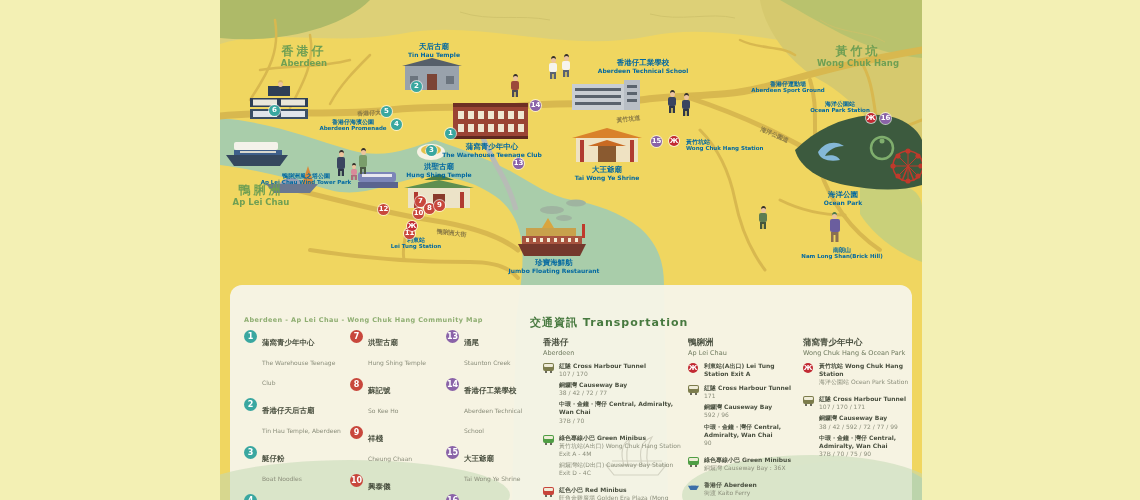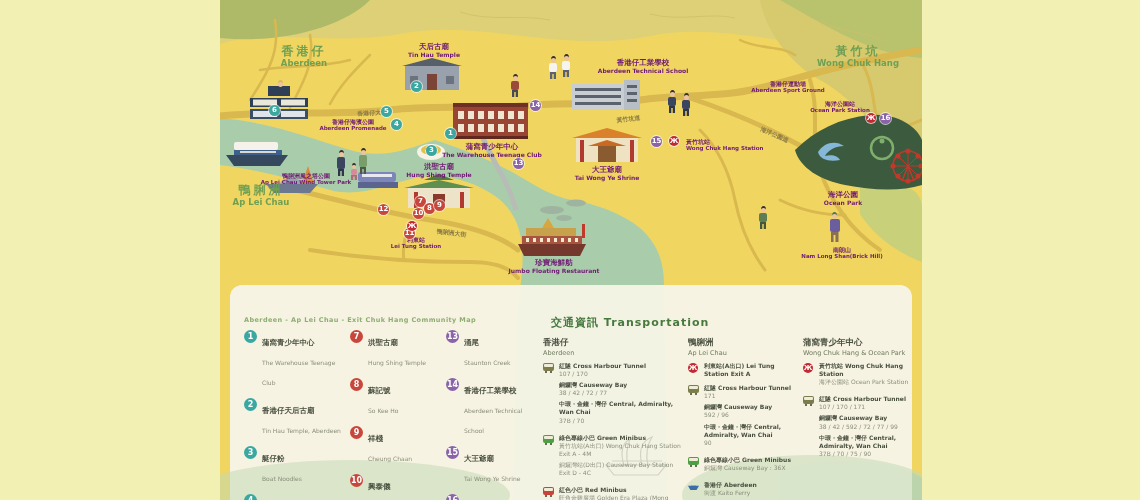--- a/index.html
+++ b/index.html
@@ -6,21 +6,21 @@
   body{
     width:1140px;height:500px;overflow:hidden;
     background:#f3f0b4;
     font-family:"DejaVu Sans",sans-serif;
     position:relative;
   }
   .stage{position:absolute;left:220px;top:0;width:702px;height:500px;background:#f0d660;overflow:hidden;}
   .mapsvg{position:absolute;left:0;top:0;}
 
   
-  .pl{position:absolute;text-align:center;transform:translateX(-50%);color:#701a75;line-height:1.2;white-space:nowrap;}
+  .pl{position:absolute;text-align:center;transform:translateX(-50%);color:#0369a1;line-height:1.2;white-space:nowrap;}
   .pl .zh{font-size:7.5px;font-weight:bold;}
   .pl .en{font-size:6px;font-weight:bold;}
   .pl.big{color:#6f9f53;}
   .pl.big .zh{font-size:12px;letter-spacing:3px;}
   .pl.big .en{font-size:8.5px;}
   .pl.tiny .zh{font-size:6px;}
   .pl.tiny .en{font-size:5.5px;}
   .pl.road{color:#8a7a44;}
   .pl.road .zh{font-size:6px;font-weight:bold;}
   .pl.left{text-align:left;transform:none;}
@@ -54,21 +54,21 @@
 
   .lcol{position:absolute;top:45px;}
   .leg{display:flex;gap:5px;margin-bottom:8px;align-items:flex-start;}
   .lnum{width:13px;height:13px;border-radius:50%;color:#fff;font-weight:bold;font-size:8px;
         line-height:13px;text-align:center;flex:0 0 13px;}
   .lnum.t{background:#3aa7a0;}.lnum.r{background:#c8473c;}.lnum.p{background:#8a63a8;}
   .ltx{line-height:1.25;}
   .lzh{font-size:7.5px;font-weight:bold;color:#4a5040;}
   .len{font-size:6px;color:#8b8e7b;}
 
-  .ttitle{position:absolute;left:321px;top:30px;font-size:11px;font-weight:bold;color:#47793f;letter-spacing:1px;}
+  .ttitle{position:absolute;left:300px;top:30px;font-size:11px;font-weight:bold;color:#47793f;letter-spacing:1px;}
   .tcol{position:absolute;top:52px;}
   .thz{font-size:8.5px;font-weight:bold;color:#4a5040;}
   .the{font-size:6.5px;color:#6f7a5e;margin-bottom:5px;}
   .trow{display:flex;gap:4px;margin-bottom:6px;}
   .tic{flex:0 0 12px;padding-top:1px;}
   .tl1{font-size:6px;font-weight:bold;color:#4a5040;line-height:1.35;}
   .tl2{font-size:6px;color:#8b8e7b;line-height:1.35;margin-bottom:3px;}
 
   .ic{display:block;width:11px;height:8px;border-radius:2px;position:relative;}
   .ic.bus{background:#7c7c4c;}
@@ -432,21 +432,21 @@
 
     <svg class="sketch" style="left:372px;top:150px" width="70" height="42" viewBox="0 0 70 42">
       <g stroke="#b9b7a6" fill="none" stroke-width="1.2">
         <path d="M4,30 H64 L56,40 H12 Z"></path>
         <path d="M22,30 C18,18 20,8 28,4 C24,14 24,22 26,30"></path>
         <path d="M40,30 C36,14 40,6 50,2 C44,12 44,22 46,30"></path>
         <path d="M10,26 H60"></path>
       </g>
     </svg>
 
-    <div class="ptitle-en">Aberdeen - Ap Lei Chau - Exit Chuk Hang Community Map</div>
+    <div class="ptitle-en">Aberdeen - Ap Lei Chau - Wong Chuk Hang Community Map</div>
 
     <div class="lcol" style="left:14px;width:100px">
       <div class="leg">
           <span class="lnum t">1</span>
           <span class="ltx"><span class="lzh">蒲窩青少年中心</span><br><span class="len">The Warehouse Teenage Club</span></span>
         </div>
       <div class="leg">
           <span class="lnum t">2</span>
           <span class="ltx"><span class="lzh">香港仔天后古廟</span><br><span class="len">Tin Hau Temple, Aberdeen</span></span>
         </div>

